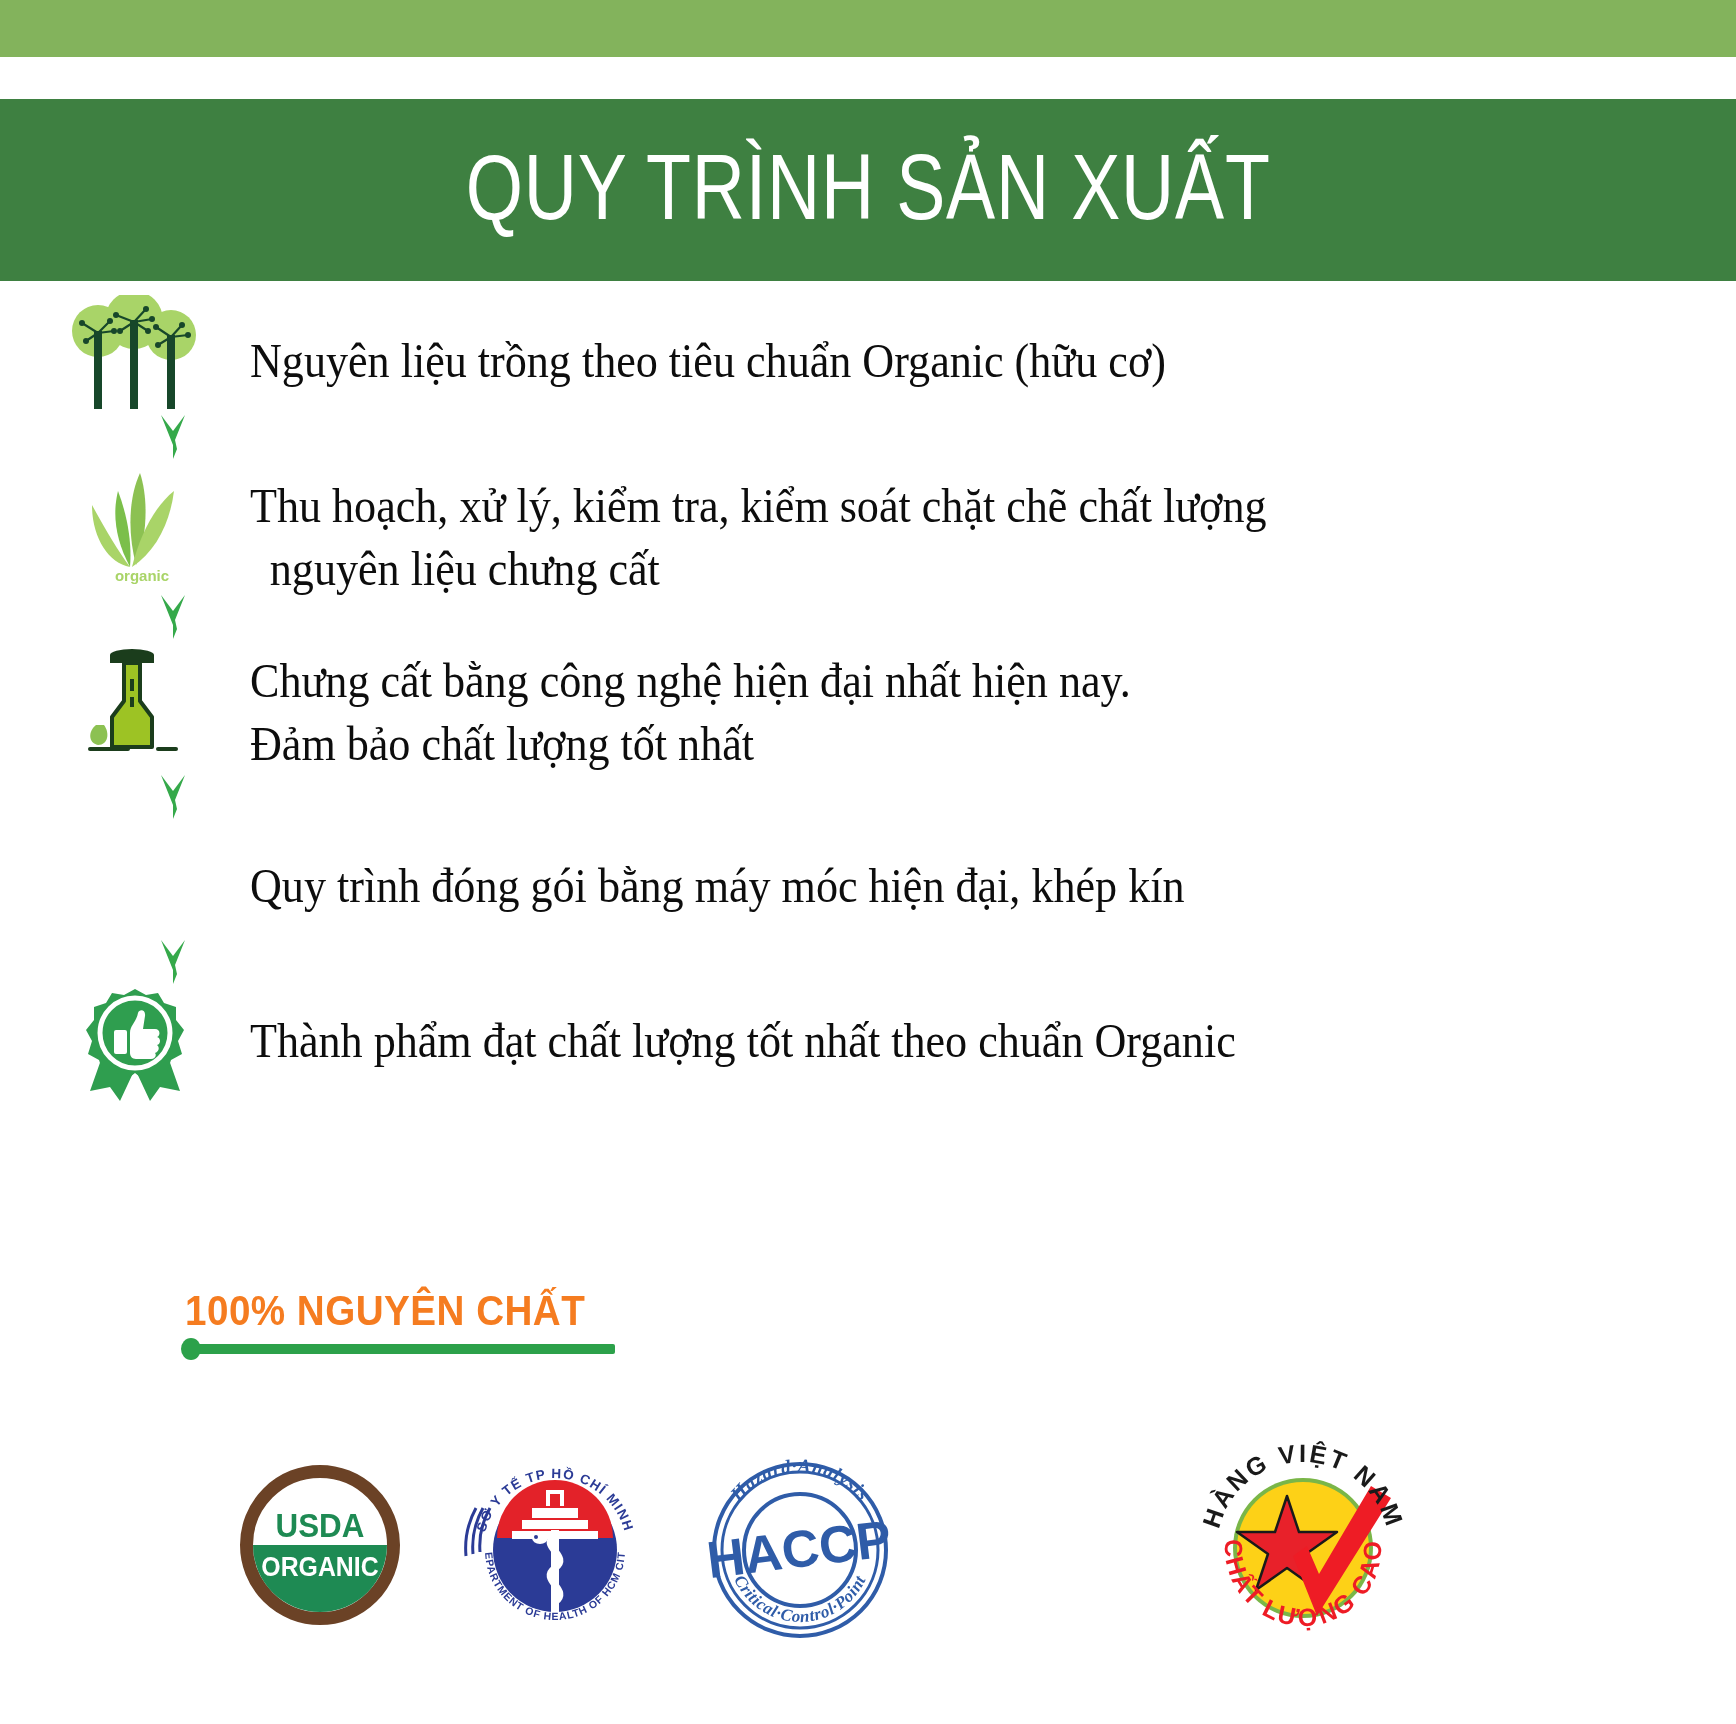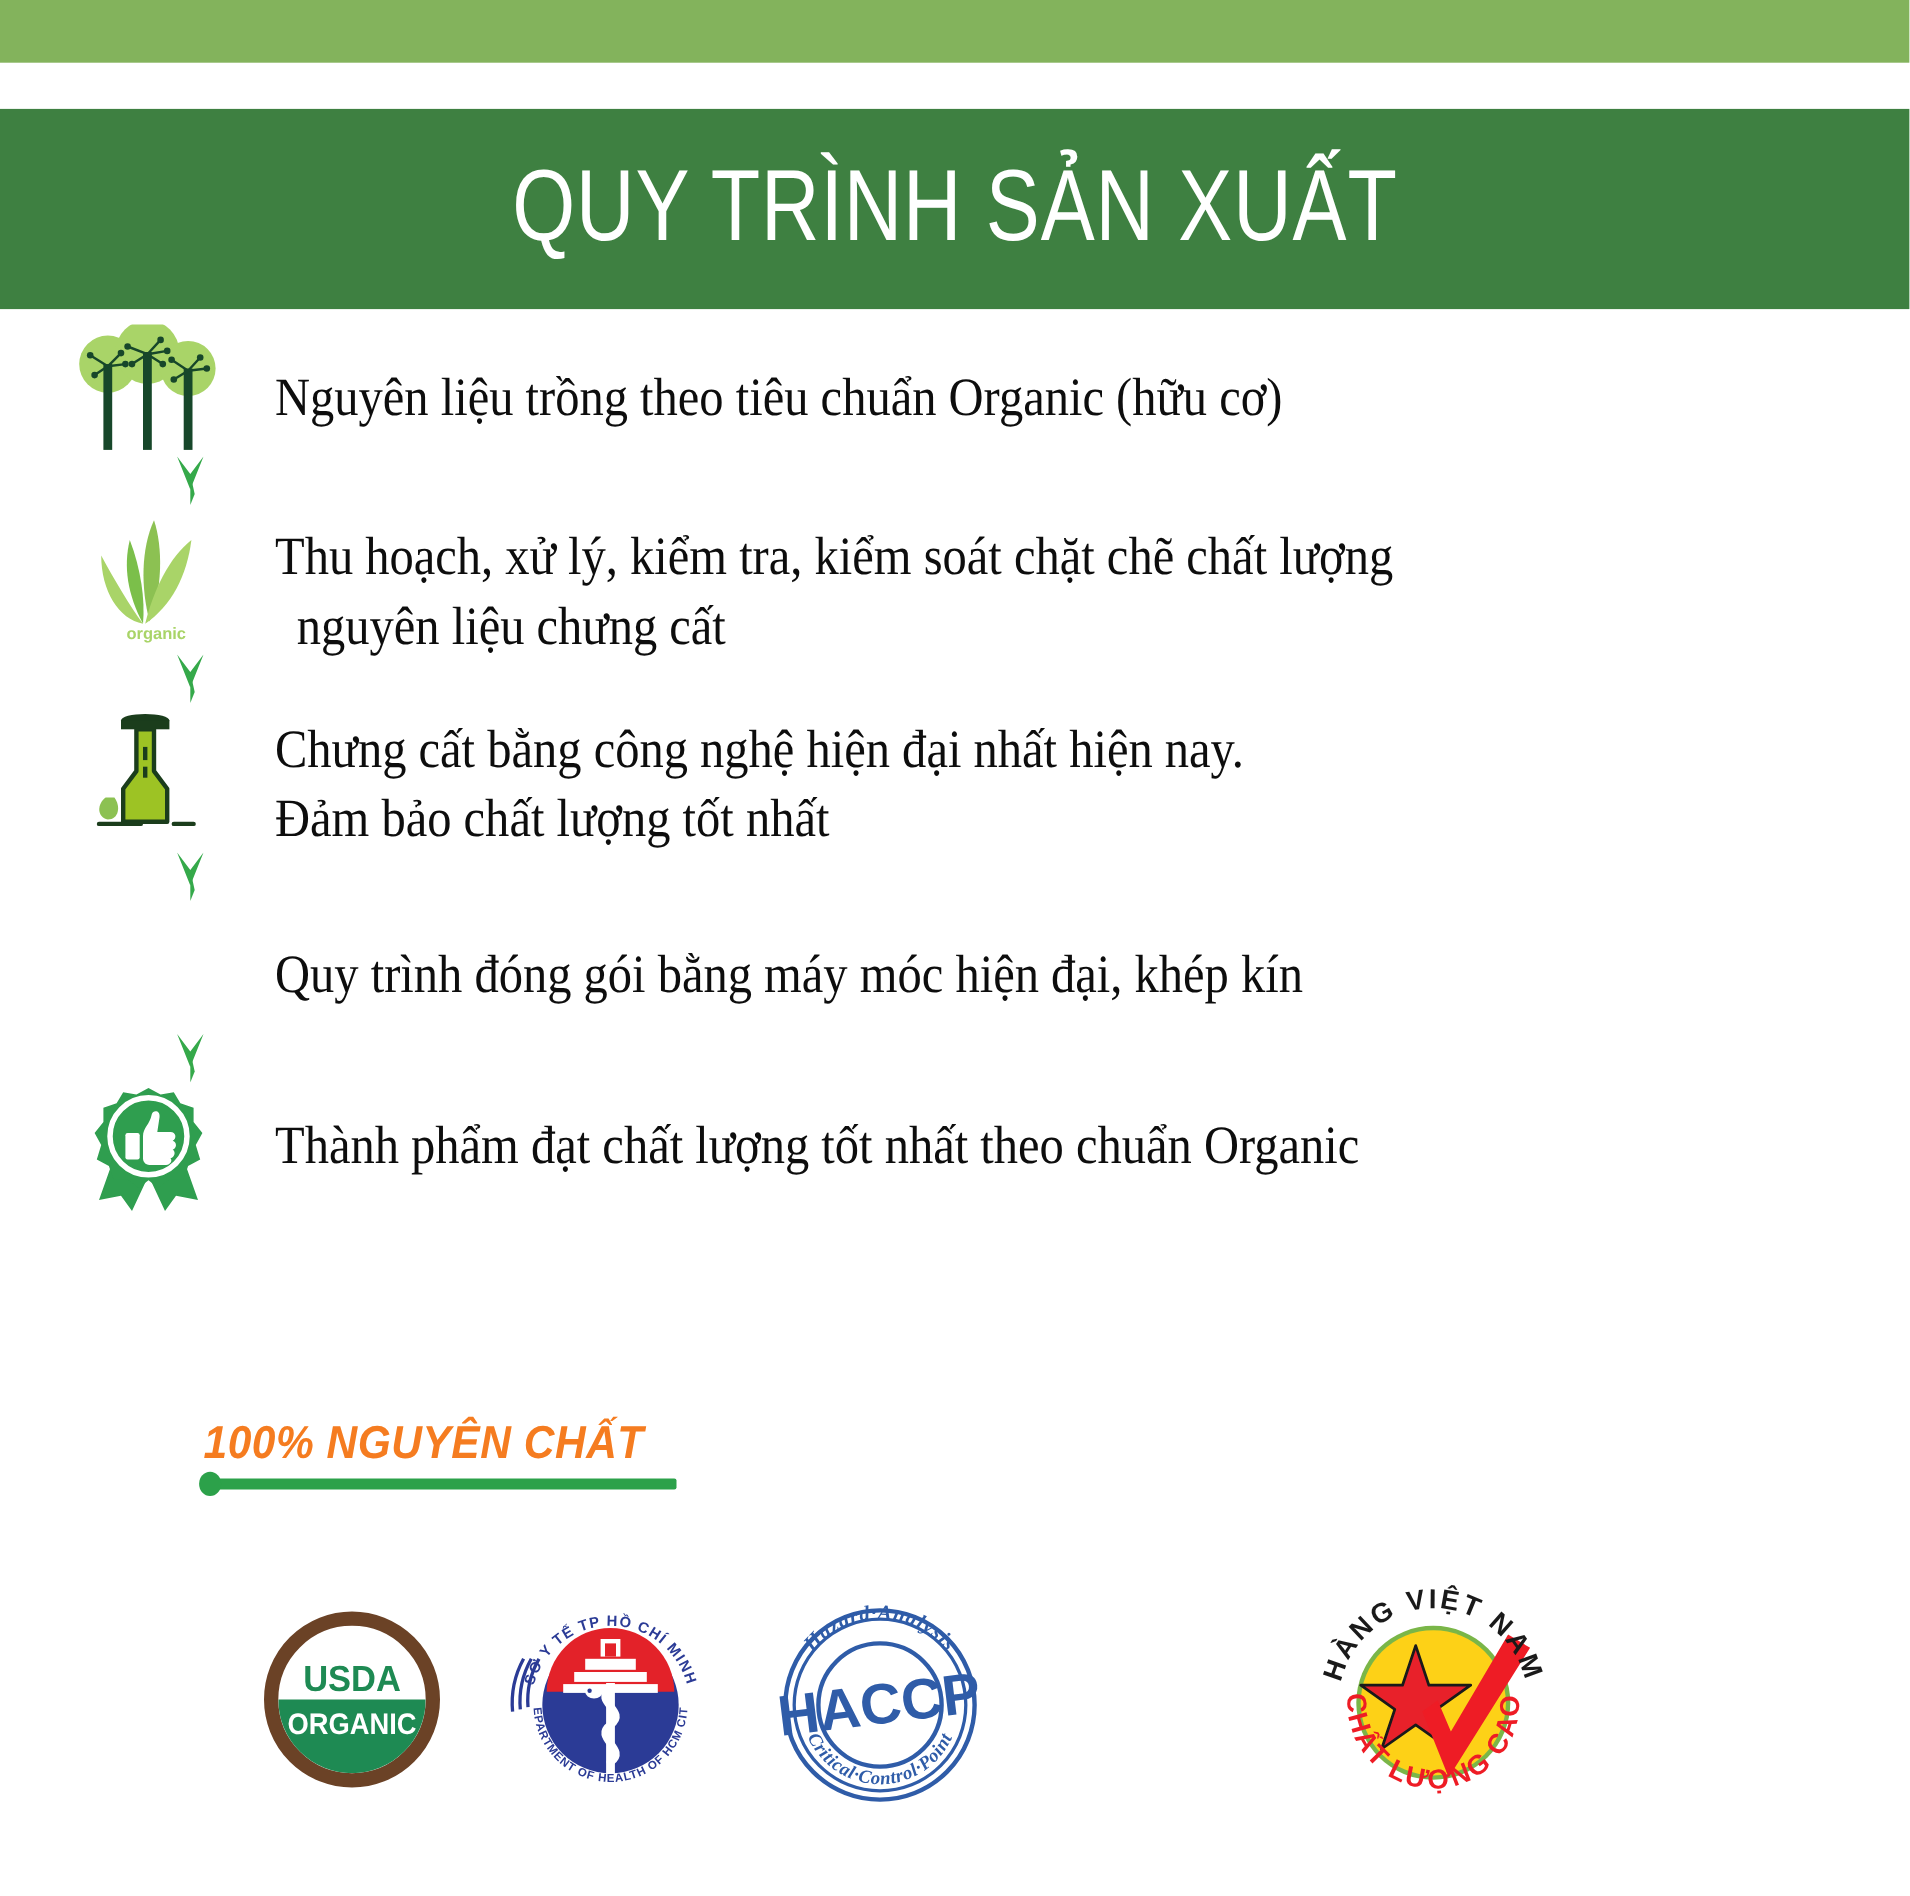--- a/index.html
+++ b/index.html
@@ -61,21 +61,21 @@
   .arrow{
     position:absolute;
     width:28px;height:44px;
     left:159px;
   }
 
   
   .features{
     position:absolute;top:1290px;left:0;width:1736px;height:110px;
   }
-  .feature{position:absolute;font-style:italic;}
+  .feature{position:absolute;}
   .feature-label{
     font-family:"Liberation Sans", sans-serif;
     font-weight:bold;
     font-size:42px;
     color:#f57c20;
     letter-spacing:0.5px;
     transform:scaleX(0.92);
     transform-origin:left bottom;
     white-space:nowrap;
     display:block;

